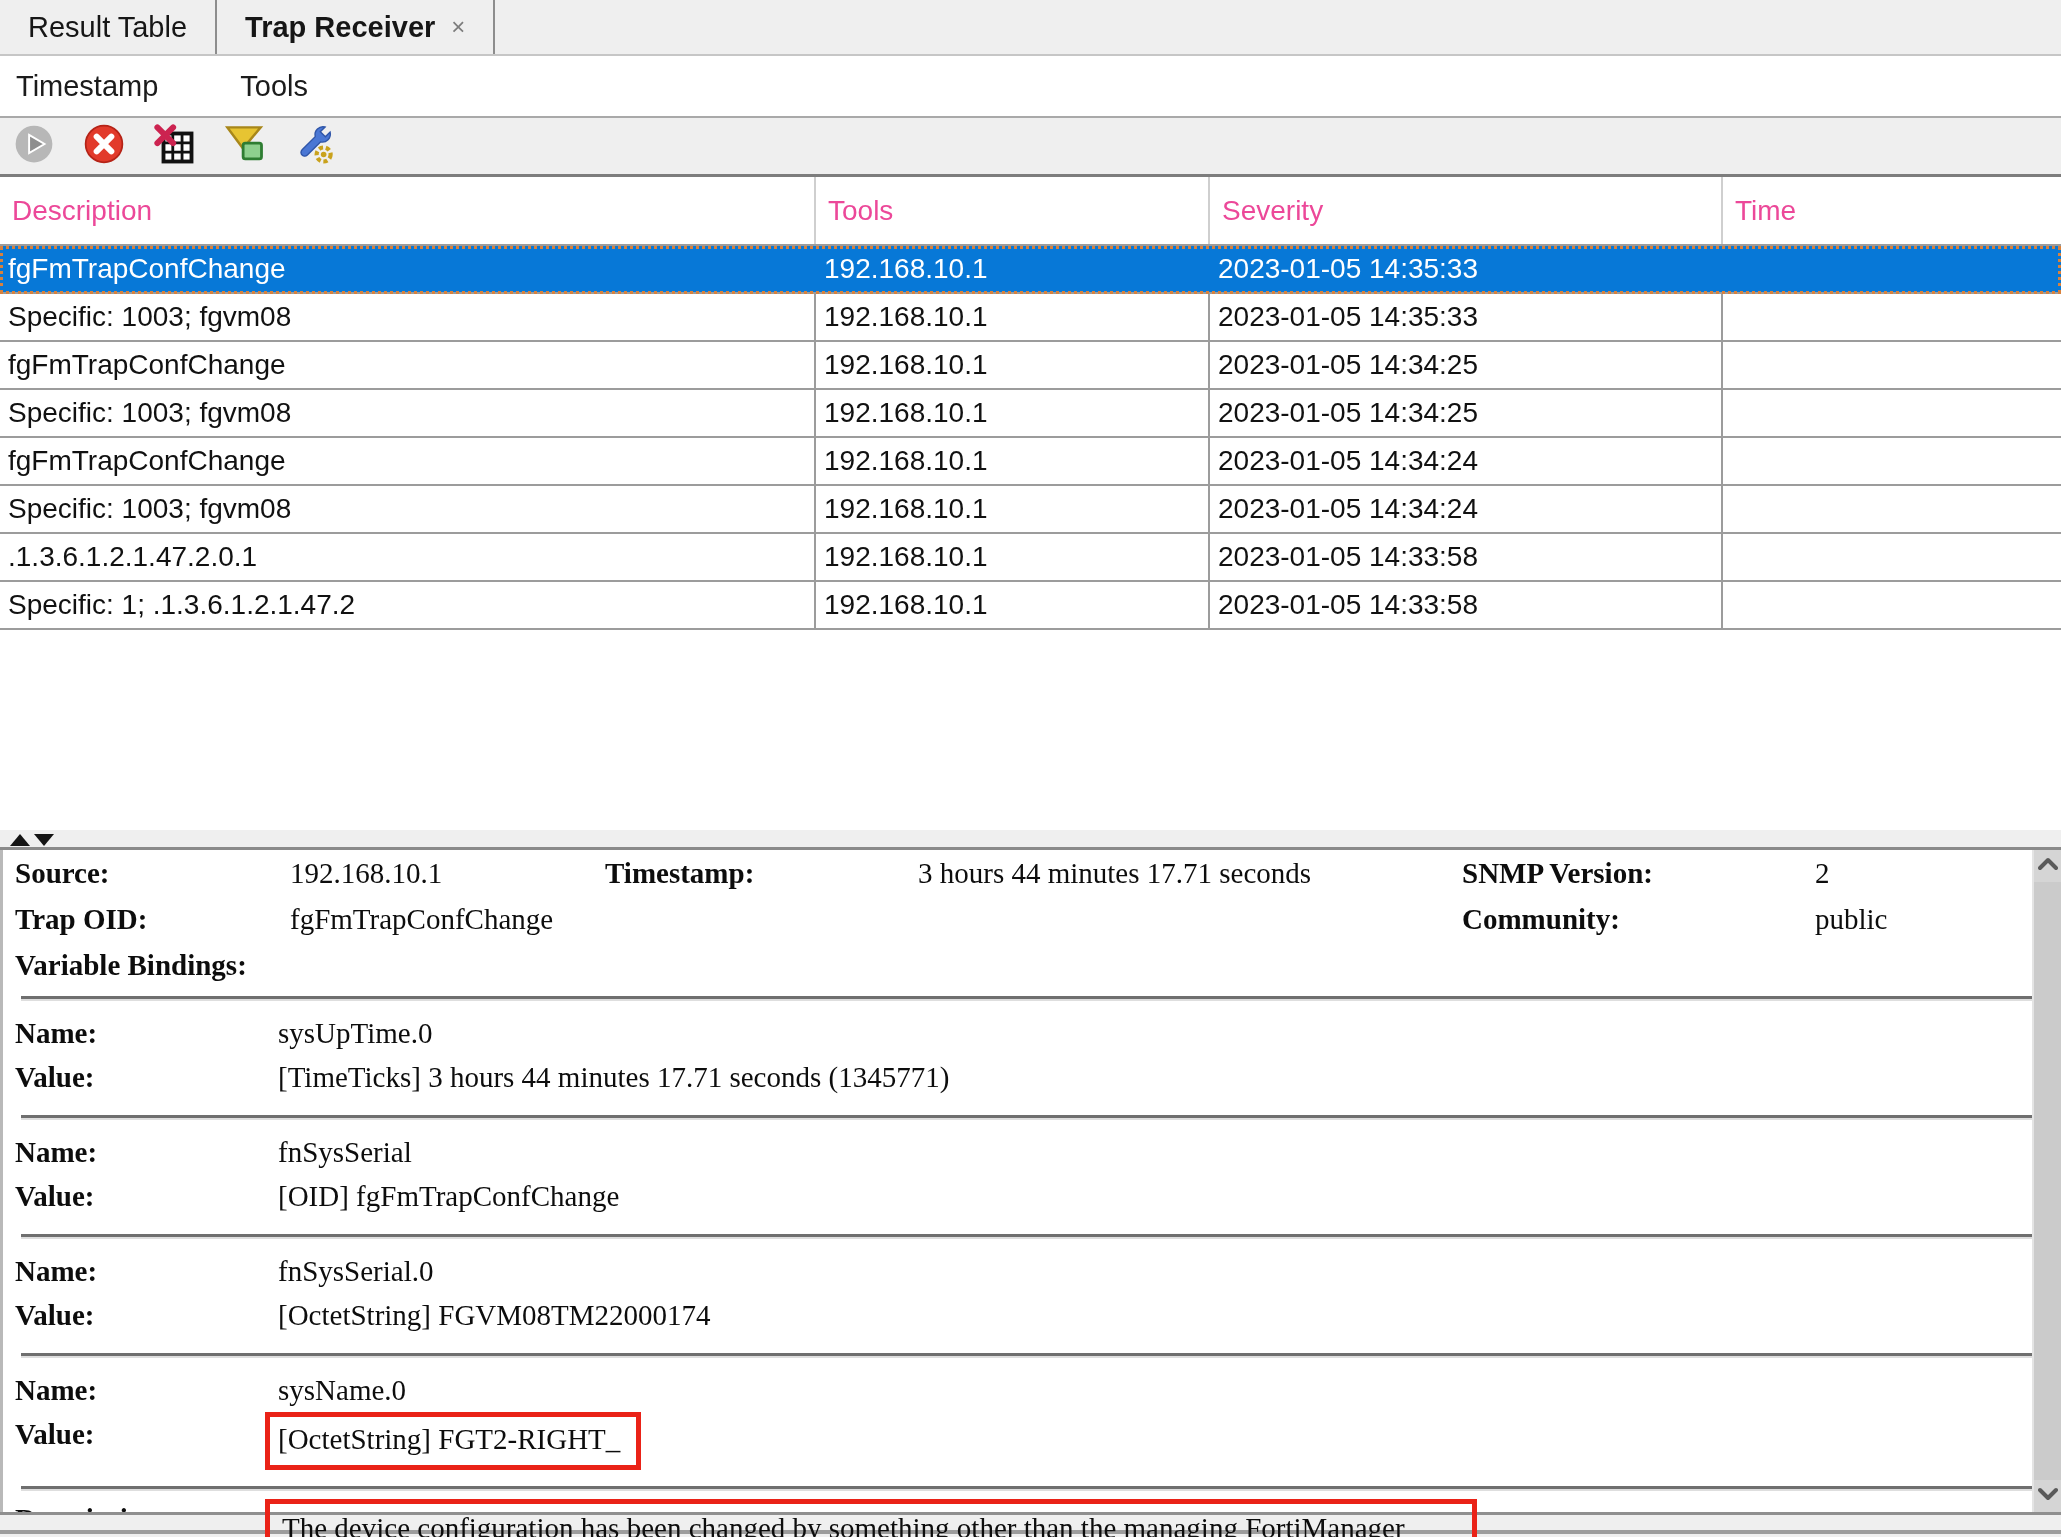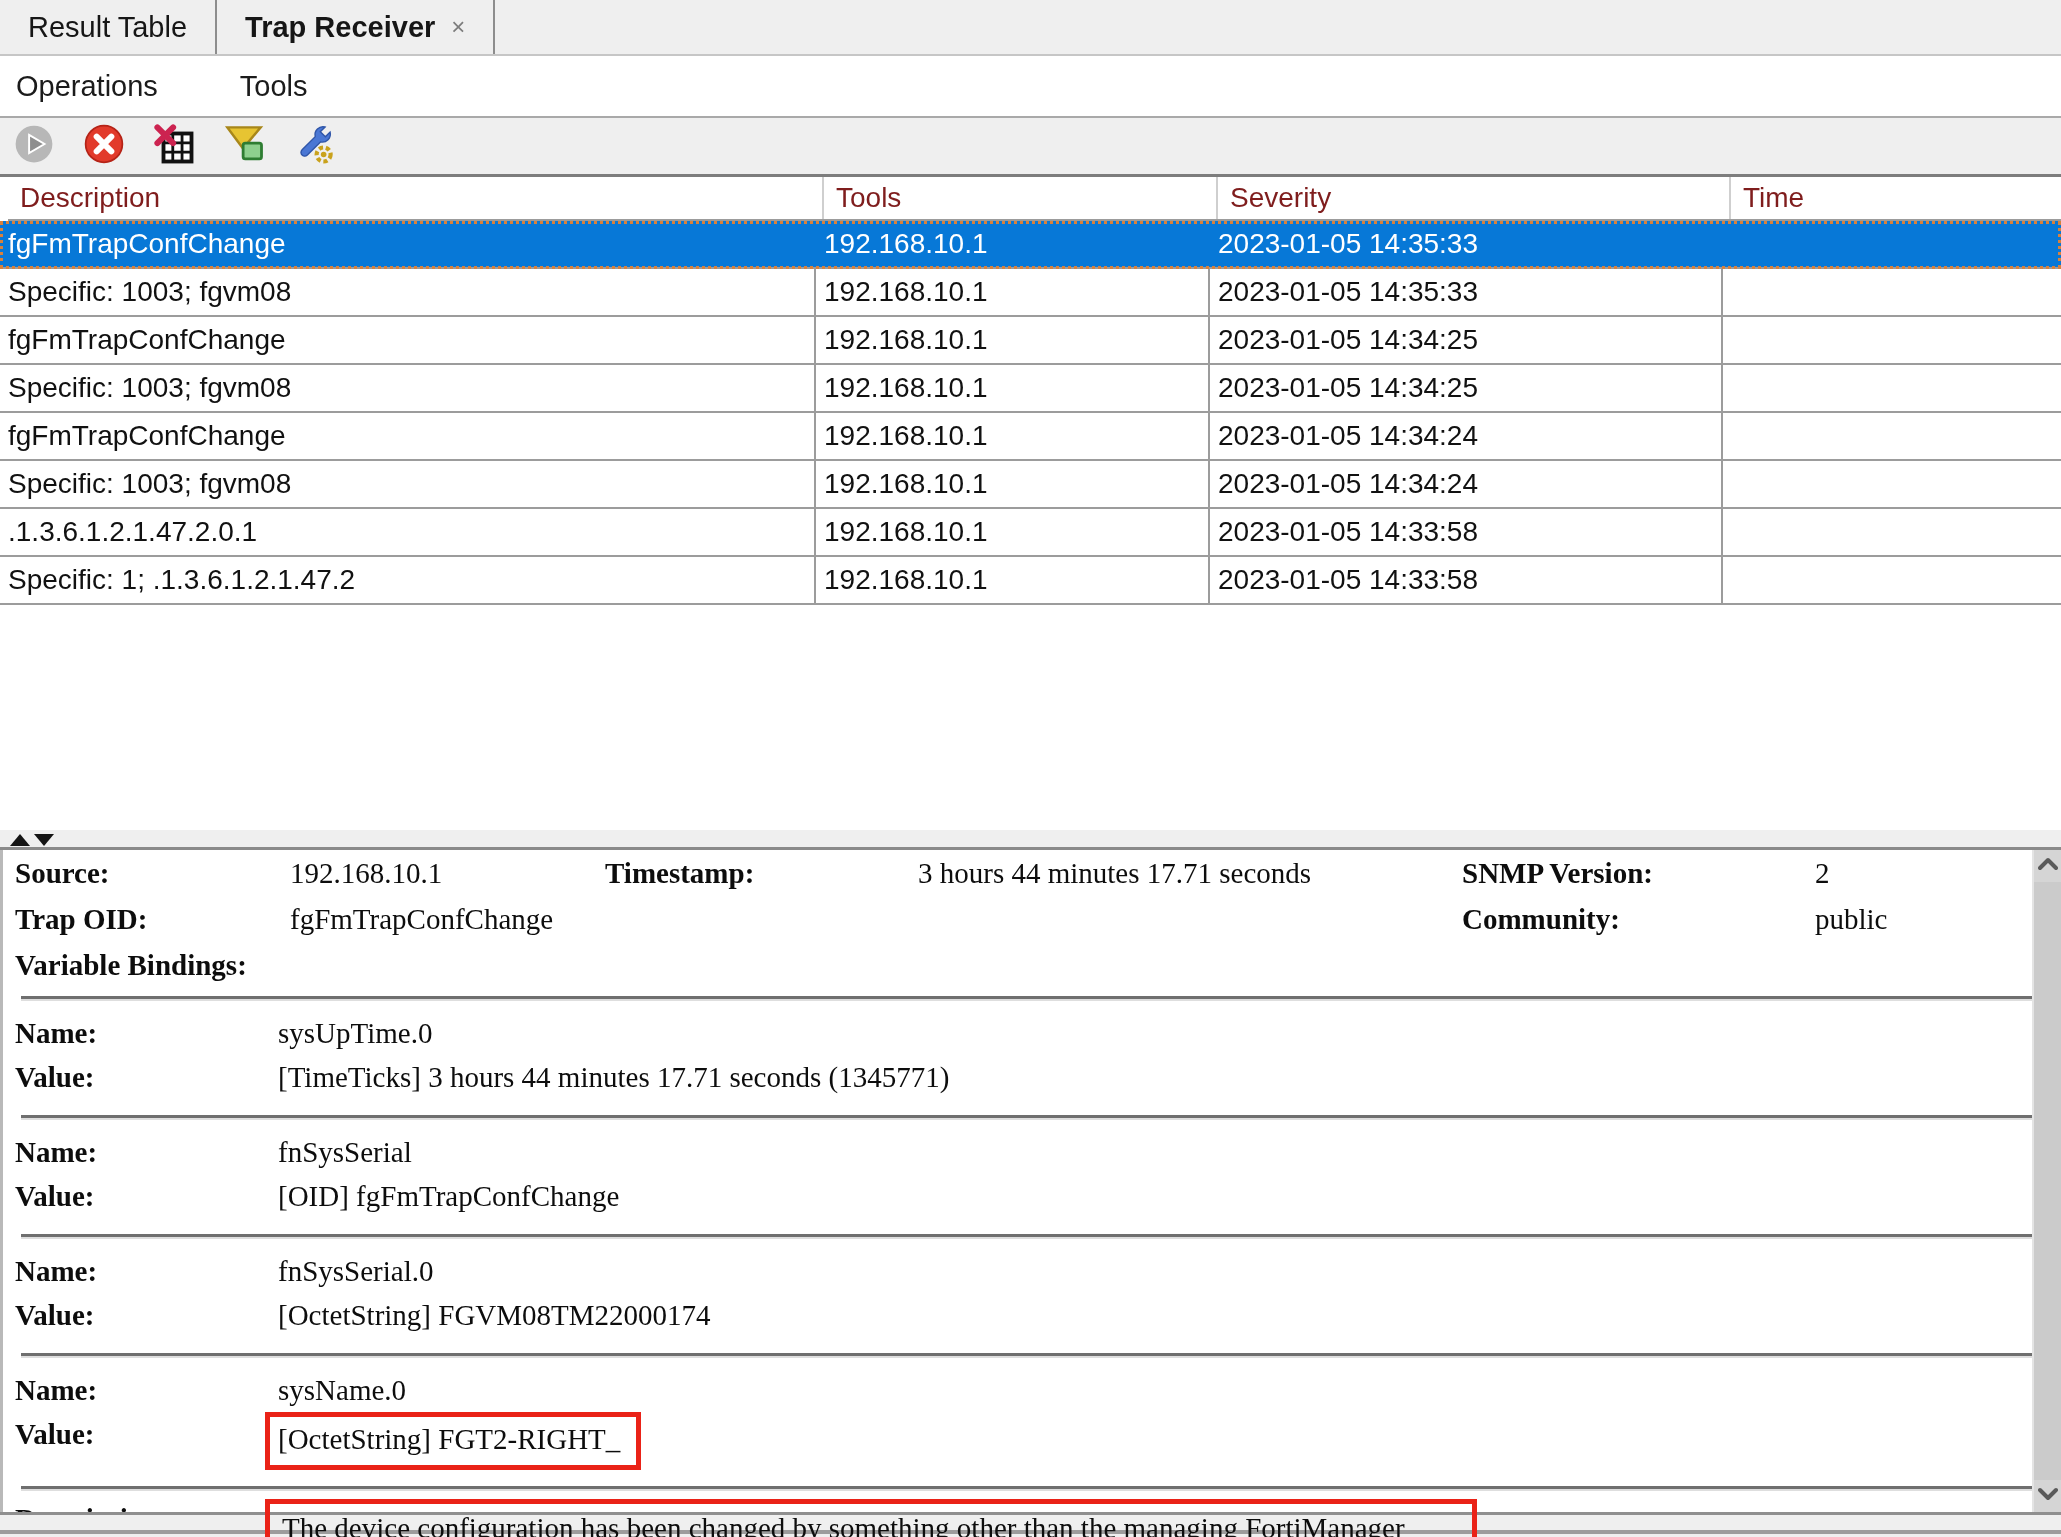--- a/index.html
+++ b/index.html
@@ -27,21 +27,21 @@
   
   .toolbar { position:absolute; top:118px; left:0; right:0; height:59px;
     background:#efefef; border-bottom:3px solid #7d7d7d;
     display:flex; align-items:center; gap:26px; padding-left:12px; }
   .tool-btn { width:44px; height:44px; display:flex; align-items:center; justify-content:center; }
   .tool-btn svg { width:42px; height:42px; }
 
   
   .traptable { position:absolute; top:177px; left:0; right:0; height:653px; background:#fff; }
   .thead, .trow { display:grid; grid-template-columns:816px 394px 513px 1fr; }
-  .thead { height:44px; border-bottom:2px solid #9c9c9c; font-size:28px; color:#7f1d1d;margin-left:8px; }
+  .thead { height:69px; border-bottom:2px solid #9c9c9c; font-size:28px; color:#ec4899; }
   .th { display:flex; align-items:center; padding-left:12px; border-right:2px solid #cfcfcf; }
   .th:last-child { border-right:none; }
   .trow { height:48px; border-bottom:2px solid #9c9c9c; font-size:28px; }
   .td { display:flex; align-items:center; padding-left:8px; border-right:2px solid #9c9c9c;
         overflow:hidden; white-space:nowrap; }
   .td:last-child { border-right:none; }
   .trow.selected { background:#0778d7; color:#ffffff;
         outline:3px dotted #d8813c; outline-offset:-3px; }
   .trow.selected .td { border-right-color:#0778d7; }
 
@@ -96,21 +96,21 @@
   <div class="tab">
     <span>Result Table</span>
   </div>
   <div class="tab active">
     <span>Trap Receiver</span>
     <span class="tab-close">×</span>
   </div>
 </div>
 
 <div class="menubar">
-  <div class="menu-item">Operations</div>
+  <div class="menu-item">Timestamp</div>
   <div class="menu-item">Tools</div>
 </div>
 
 <div class="toolbar">
   <div class="tool-btn">
     <span>
       <svg viewBox="0 0 24 24" width="42" height="42">
         <circle cx="12" cy="12" r="10.5" fill="#b7b7b7"></circle>
         <path d="M9.2 6.8 L18 12 L9.2 17.2 Z" fill="#8e8e8e" stroke="#ffffff" stroke-width="1.1"></path>
       </svg>

